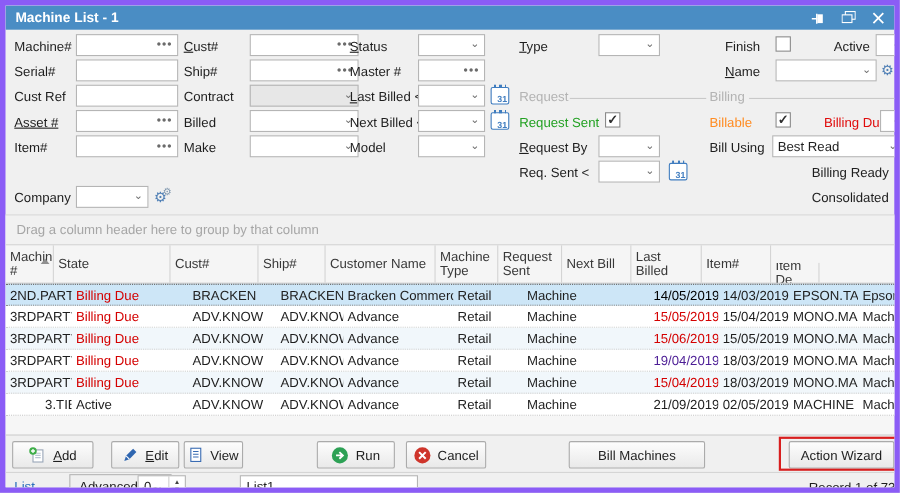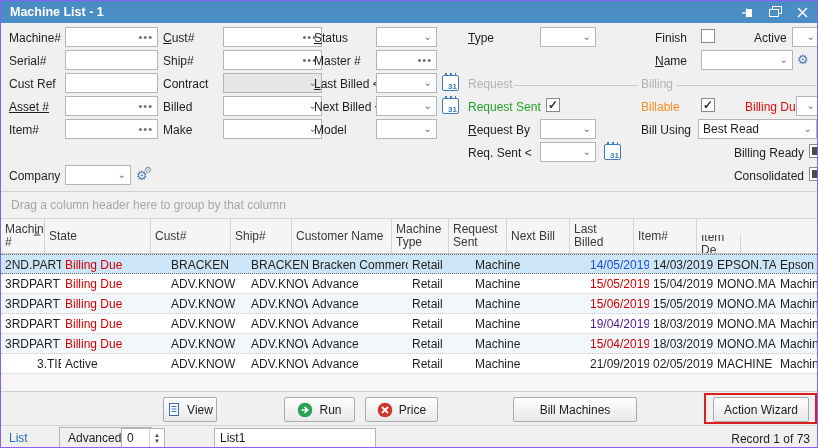--- a/index.html
+++ b/index.html
@@ -1,20 +1,20 @@
 <!DOCTYPE html>
 <html><head>
 <meta charset="utf-8">
 <style>
   * { margin:0; padding:0; }
   body { background:#d8d8d8; }
   .win{
     position:relative; width:818px; height:448px; overflow:hidden;
     font-family:"Liberation Sans", sans-serif; font-size:12px; color:#1e1e1e;
-    background:#f0f0f0; border:1px solid #8b5cf6; box-sizing:border-box;
+    background:#f0f0f0; border:5px solid #8b5cf6; box-sizing:border-box;
   }
   
   .titlebar{ position:absolute; left:0; top:0; right:0; height:22px; background:#4a8dc4;
     display:flex; align-items:center; padding:0 9px; box-sizing:border-box; }
   .title{ color:#fff; font-weight:bold; font-size:12.5px; }
   .tb-icons{ margin-left:auto; display:flex; gap:15px; align-items:center; }
   .tb-icons svg{ display:block; }
   
   .lbl{ position:absolute; white-space:nowrap; display:inline-block; }
   .acc::first-letter{ text-decoration:underline; }
@@ -270,21 +270,21 @@
     <div id="grid-body">
         <div class="grow selected">
           <div class="gcell" style="width: 60px;">2ND.PARTY.</div>
           <div class="gcell" style="width: 106px; color: rgb(212, 0, 0);">Billing Due</div>
           <div class="gcell" style="width: 80px;">BRACKEN</div>
           <div class="gcell" style="width: 61px;">BRACKEN</div>
           <div class="gcell" style="width: 100px;">Bracken Commercial</div>
           <div class="gcell" style="width: 63px;">Retail</div>
           <div class="gcell" style="width: 57px;">Machine</div>
           <div class="gcell" style="width: 58px;"></div>
-          <div class="gcell" style="width: 63px; color: #1d4ed8;">14/05/2019</div>
+          <div class="gcell" style="width: 63px; color: #000000;">14/05/2019</div>
           <div class="gcell" style="width: 64px;">14/03/2019</div>
           <div class="gcell" style="width: 63px;">EPSON.TA</div>
           <div class="gcell" style="width: 44px;">Epson T</div>
         </div>
         <div class="grow">
           <div class="gcell" style="width: 60px;">3RDPARTY.</div>
           <div class="gcell" style="width: 106px; color: rgb(212, 0, 0);">Billing Due</div>
           <div class="gcell" style="width: 80px;">ADV.KNOW</div>
           <div class="gcell" style="width: 61px;">ADV.KNOW</div>
           <div class="gcell" style="width: 100px;">Advance</div>
@@ -349,40 +349,56 @@
           <div class="gcell" style="width: 58px;"></div>
           <div class="gcell" style="width: 63px;">21/09/2019</div>
           <div class="gcell" style="width: 64px;">02/05/2019</div>
           <div class="gcell" style="width: 63px;">MACHINE</div>
           <div class="gcell" style="width: 44px;">Machine</div>
         </div>
       </div>
   </div>
 
   <div class="btnbar">
+    <div class="btn" style="left:6px;width:74px">
+      <svg width="16" height="16" viewBox="0 0 16 16">
+          <rect x="4" y="3" width="9" height="11" fill="#fff" stroke="#9aa7b8"></rect>
+          <path d="M6 6h5M6 8h5M6 10h5" stroke="#b9c4d2" stroke-width="1"></path>
+          <circle cx="4" cy="4" r="3.4" fill="#3fae49"></circle>
+          <path d="M4 2.2v3.6M2.2 4h3.6" stroke="#fff" stroke-width="1.2"></path>
+        </svg>
+      <span class="acc" style="display:inline-block">Add</span>
+    </div>
+    <div class="btn" style="left:96px;width:62px">
+      <svg width="15" height="15" viewBox="0 0 15 15">
+          <path d="M2 13l1.6-4.6L10 2l3 3-6.4 6.4L2 13z" fill="#2f66b0"></path>
+          <path d="M3.6 8.4L6.6 11.4" stroke="#fff" stroke-width="1"></path>
+        </svg>
+      <span class="acc" style="display:inline-block">Edit</span>
+    </div>
     <div class="btn" style="left:162px;width:54px">
       <svg width="14" height="15" viewBox="0 0 14 15">
           <rect x="2.5" y="1.5" width="9" height="12" fill="#fff" stroke="#3a6cb3"></rect>
           <path d="M4.5 4.5h5M4.5 7h5M4.5 9.5h5" stroke="#3a6cb3" stroke-width="1"></path>
         </svg>
       <span>View</span>
     </div>
     <div class="btn" style="left:283px;width:71px">
       <svg width="16" height="16" viewBox="0 0 16 16">
           <circle cx="8" cy="8" r="7.3" fill="#2da155"></circle>
           <path d="M4.5 8h5M7.5 5l3.2 3-3.2 3" stroke="#fff" stroke-width="1.7" fill="none"></path>
         </svg>
       <span>Run</span>
     </div>
     <div class="btn" style="left:364px;width:73px">
       <svg width="16" height="16" viewBox="0 0 16 16">
           <circle cx="8" cy="8" r="7.3" fill="#cf352b"></circle>
           <path d="M5 5l6 6M11 5l-6 6" stroke="#fff" stroke-width="1.8"></path>
         </svg>
-      <span>Price</span>
+      <span>Cancel</span>
     </div>
     <div class="btn" style="left:512px;width:124px">
       <span>Bill Machines</span>
     </div>
     <div class="btn" style="left:712px;width:96px">
       <span>Action Wizard</span>
     </div>
     <div class="annot"></div>
   </div>
 

